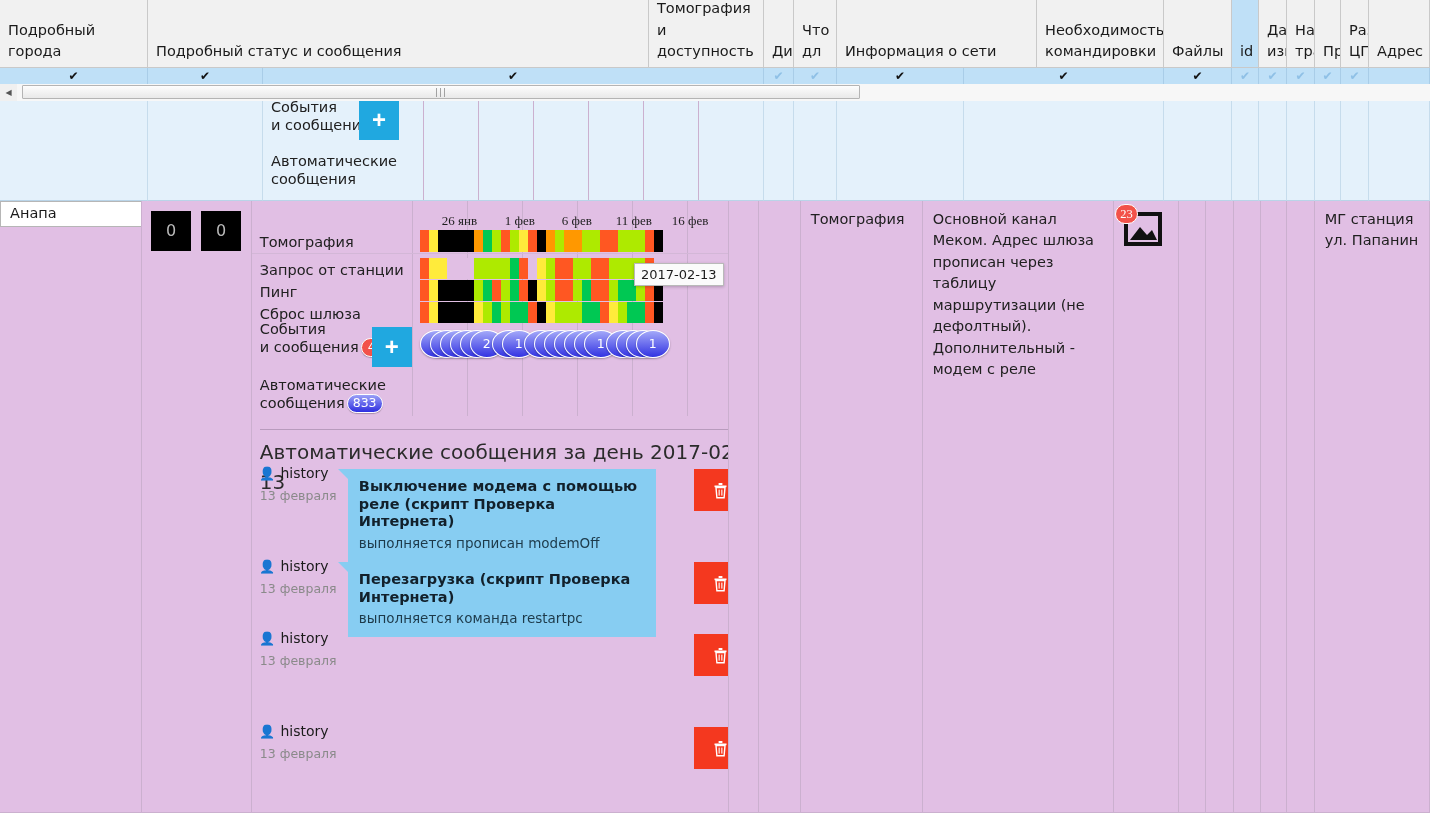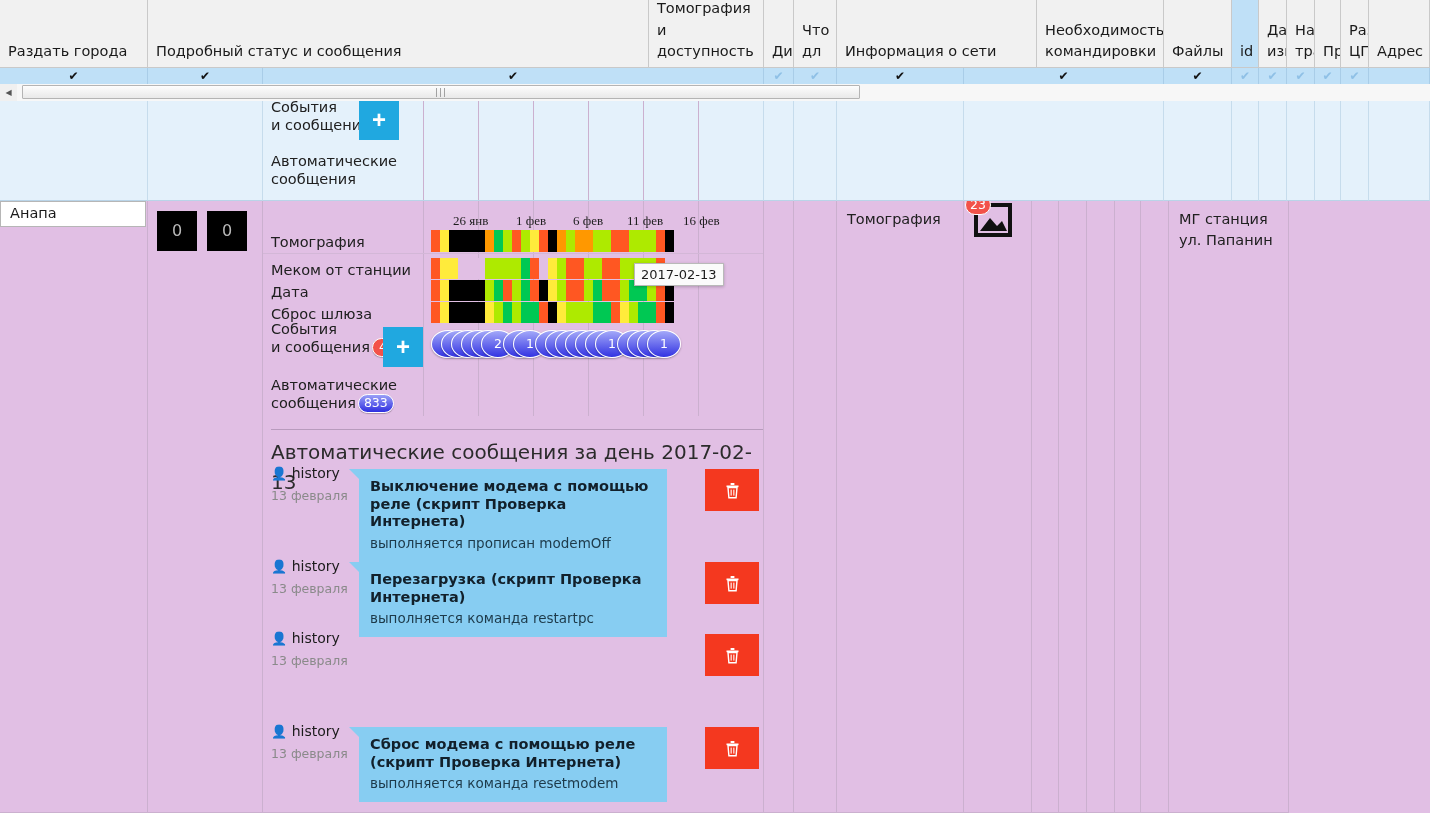--- a/index.html
+++ b/index.html
@@ -188,21 +188,21 @@
   .bubble-sub { font-size: 13.5px; color: #1d3a4a; margin-top: 4px; line-height: 1.25; }
   .del-btn {
     position: absolute; left: 434px; top: 6px;
     width: 54px; height: 42px; background: #f4381f;
     display: flex; align-items: center; justify-content: center;
     cursor: pointer; border: none;
   }
   .trash { width: 15px; height: 17px; }
 
   
-  .img-cell-wrap { position: absolute; left: 10px; top: 2px; }
+  .img-cell-wrap { position: absolute; left: 10px; top: 11px; font-family: Liberation Serif, serif; }
   .img-icon { width: 38px; height: 34px; }
   .img-count {
     position: absolute; left: -9px; top: -8px;
     min-width: 22px; height: 20px; padding: 0 4px;
     background: #f2524a; color: #fff; border-radius: 10px;
     font-size: 12.5px; display: flex; align-items: center; justify-content: center;
     border: 1.5px solid #fff;
   }
 
   
@@ -225,21 +225,21 @@
     box-shadow: 0 1px 3px rgba(0,0,0,.22);
   }
 </style>
 </head>
 <body>
 
 <div id="app">
 
   <div class="thead" id="thead">
       <div class="th" style="width: 148px;">
-        <div class="th-inner">Раздать города</div>
+        <div class="th-inner">Подробный города</div>
       </div>
       <div class="th" style="width: 501px;">
         <div class="th-inner">Подробный статус и сообщения</div>
       </div>
       <div class="th" style="width: 115px;">
         <div class="th-inner">Томография и доступность</div>
       </div>
       <div class="th" style="width: 30px;">
         <div class="th-inner">Ди</div>
       </div>
@@ -414,21 +414,21 @@
             <div class="hm-cell" style="background: rgb(174, 234, 0); height: 22px;"></div>
             <div class="hm-cell" style="background: rgb(174, 234, 0); height: 22px;"></div>
             <div class="hm-cell" style="background: rgb(255, 87, 34); height: 22px;"></div>
             <div class="hm-cell" style="background: rgb(255, 87, 34); height: 22px;"></div>
             <div class="hm-cell" style="background: rgb(174, 234, 0); height: 22px;"></div>
             <div class="hm-cell" style="background: rgb(174, 234, 0); height: 22px;"></div>
             <div class="hm-cell" style="background: rgb(174, 234, 0); height: 22px;"></div>
             <div class="hm-cell" style="background: rgb(255, 87, 34); height: 22px;"></div>
             <div class="hm-cell" style="background: rgb(0, 0, 0); height: 22px;"></div>
           </div>
-          <div class="hm-label" style="top: 59px;">Меком от станции</div>
+          <div class="hm-label" style="top: 59px;">Запрос от станции</div>
           <div class="hm-row" style="top: 57px; height: 21px;">
             <div class="hm-cell" style="background: rgb(255, 87, 34); height: 21px;"></div>
             <div class="hm-cell" style="background: rgb(255, 235, 59); height: 21px;"></div>
             <div class="hm-cell" style="background: rgb(255, 235, 59); height: 21px;"></div>
             <div class="hm-cell" style="background: rgb(225, 191, 228); height: 21px;"></div>
             <div class="hm-cell" style="background: rgb(225, 191, 228); height: 21px;"></div>
             <div class="hm-cell" style="background: rgb(225, 191, 228); height: 21px;"></div>
             <div class="hm-cell" style="background: rgb(174, 234, 0); height: 21px;"></div>
             <div class="hm-cell" style="background: rgb(174, 234, 0); height: 21px;"></div>
             <div class="hm-cell" style="background: rgb(174, 234, 0); height: 21px;"></div>
@@ -444,21 +444,21 @@
             <div class="hm-cell" style="background: rgb(174, 234, 0); height: 21px;"></div>
             <div class="hm-cell" style="background: rgb(255, 87, 34); height: 21px;"></div>
             <div class="hm-cell" style="background: rgb(255, 87, 34); height: 21px;"></div>
             <div class="hm-cell" style="background: rgb(174, 234, 0); height: 21px;"></div>
             <div class="hm-cell" style="background: rgb(174, 234, 0); height: 21px;"></div>
             <div class="hm-cell" style="background: rgb(174, 234, 0); height: 21px;"></div>
             <div class="hm-cell" style="background: rgb(174, 234, 0); height: 21px;"></div>
             <div class="hm-cell" style="background: rgb(255, 87, 34); height: 21px;"></div>
             <div class="hm-cell" style="background: rgb(225, 191, 228); height: 21px;"></div>
           </div>
-          <div class="hm-label" style="top: 81px;">Дата</div>
+          <div class="hm-label" style="top: 81px;">Пинг</div>
           <div class="hm-row" style="top: 79px; height: 21px;">
             <div class="hm-cell" style="background: rgb(255, 87, 34); height: 21px;"></div>
             <div class="hm-cell" style="background: rgb(255, 235, 59); height: 21px;"></div>
             <div class="hm-cell" style="background: rgb(0, 0, 0); height: 21px;"></div>
             <div class="hm-cell" style="background: rgb(0, 0, 0); height: 21px;"></div>
             <div class="hm-cell" style="background: rgb(0, 0, 0); height: 21px;"></div>
             <div class="hm-cell" style="background: rgb(0, 0, 0); height: 21px;"></div>
             <div class="hm-cell" style="background: rgb(174, 234, 0); height: 21px;"></div>
             <div class="hm-cell" style="background: rgb(0, 200, 83); height: 21px;"></div>
             <div class="hm-cell" style="background: rgb(255, 87, 34); height: 21px;"></div>
@@ -600,42 +600,41 @@
                 <rect x="5.6" y="7.6" width="1.1" height="6" fill="#fff"></rect>
                 <rect x="8.3" y="7.6" width="1.1" height="6" fill="#fff"></rect>
               </svg>
             </button>
           </div>
           <div class="msg" style="top: 520px; height: 70px;">
             <div class="msg-meta">
               <div class="msg-user"><span class="uicon">👤</span><span> history</span></div>
               <div class="msg-date">13 февраля</div>
             </div>
-            <div class="bubble">
-              <div class="bubble-title">Сброс модема с помощью реле (скрипт Проверка Интернета)</div>
-              <div class="bubble-sub">выполняется команда resetmodem</div>
-            </div>
             <button class="del-btn">
               <svg class="trash" viewBox="0 0 15 17">
                 <rect x="1.5" y="3.5" width="12" height="1.7" fill="#fff"></rect>
                 <rect x="5.6" y="1" width="3.8" height="2" fill="#fff"></rect>
                 <path d="M3 5.6 h9 l-0.9 10.2 h-7.2 Z" fill="none" stroke="#fff" stroke-width="1.4"></path>
                 <rect x="5.6" y="7.6" width="1.1" height="6" fill="#fff"></rect>
                 <rect x="8.3" y="7.6" width="1.1" height="6" fill="#fff"></rect>
               </svg>
             </button>
           </div>
         </div>
     </div>
 
     <div class="cell" style="width:30px;height:612px"></div>
     <div class="cell" style="width:43px;height:612px"></div>
     <div class="cell" style="width:127px;height:612px">
       <span>Томография</span>
     </div>
+    <div class="cell" style="width:200px;height:612px">
+      <span>Основной канал Меком. Адрес шлюза прописан через таблицу маршрутизации (не дефолтный). Дополнительный - модем с реле</span>
+    </div>
     <div class="cell" style="width:68px;height:612px;padding:0">
       <div class="img-cell-wrap">
         <svg class="img-icon" viewBox="0 0 38 34">
           <rect x="2" y="2" width="34" height="30" fill="none" stroke="#111" stroke-width="4"></rect>
           <path d="M6 28 L16 15 L23 23 L28 18 L33 28 Z" fill="#111"></path>
         </svg>
         <span class="img-count">23</span>
       </div>
     </div>
     <div class="cell" style="width:27px;height:612px"></div>

